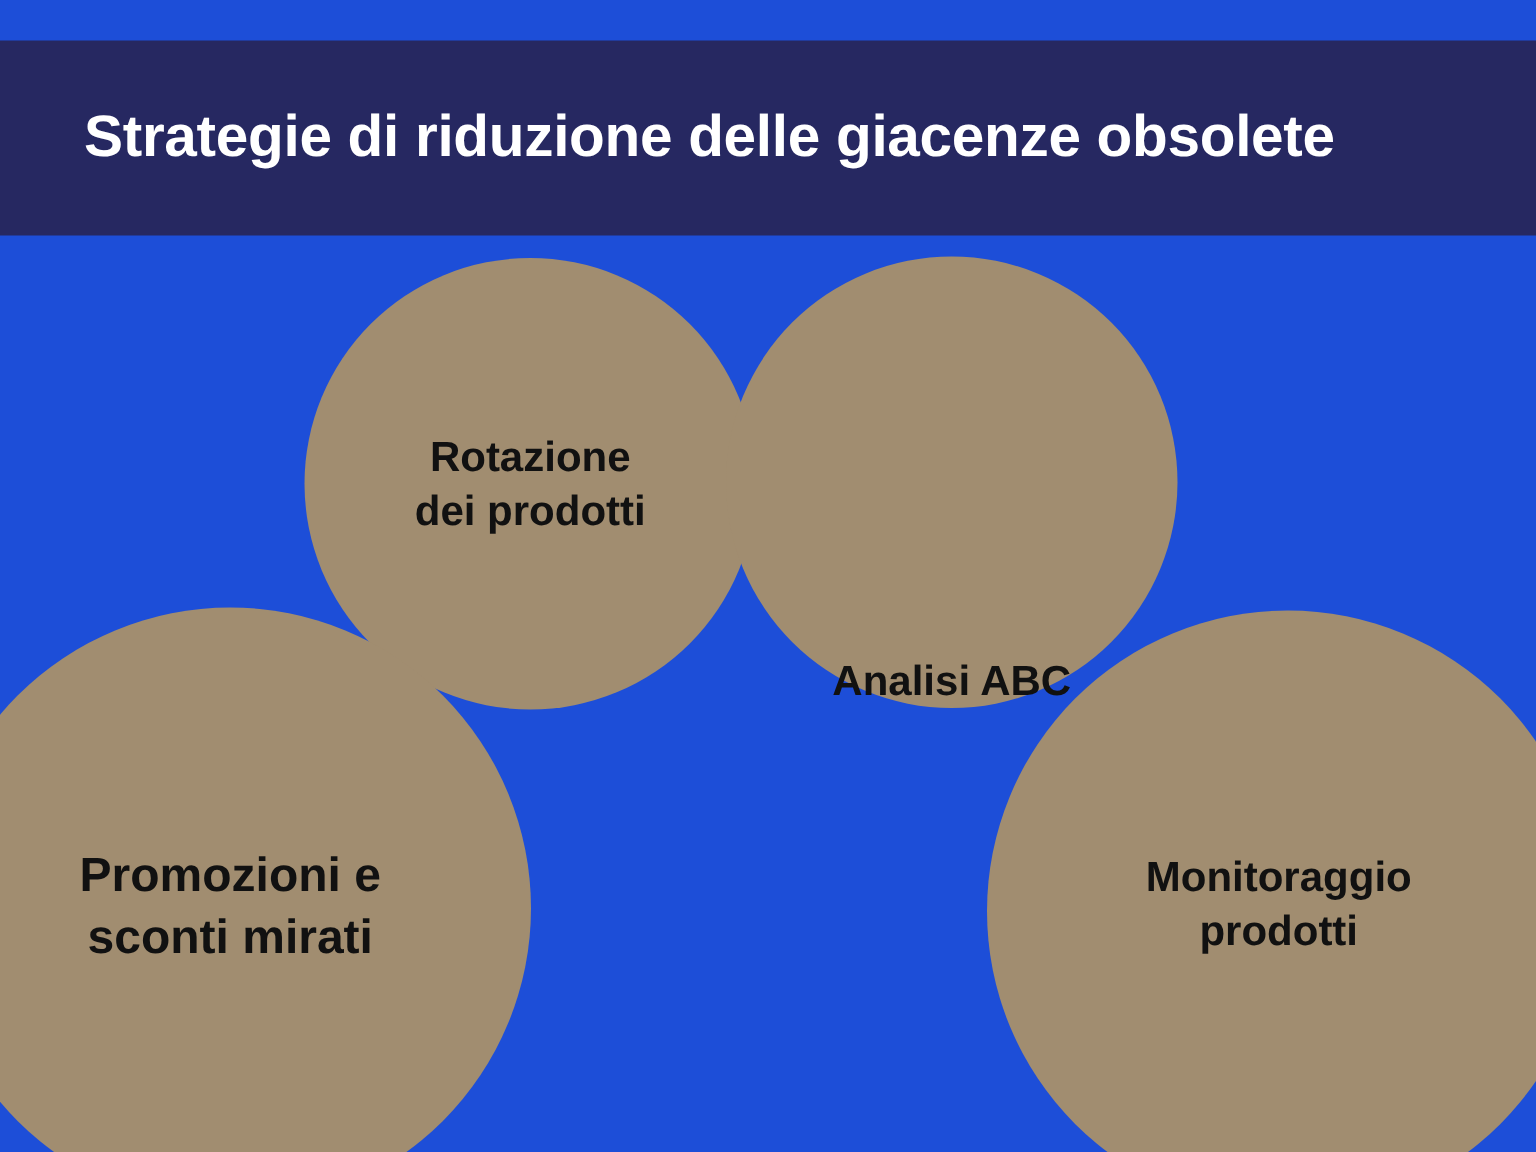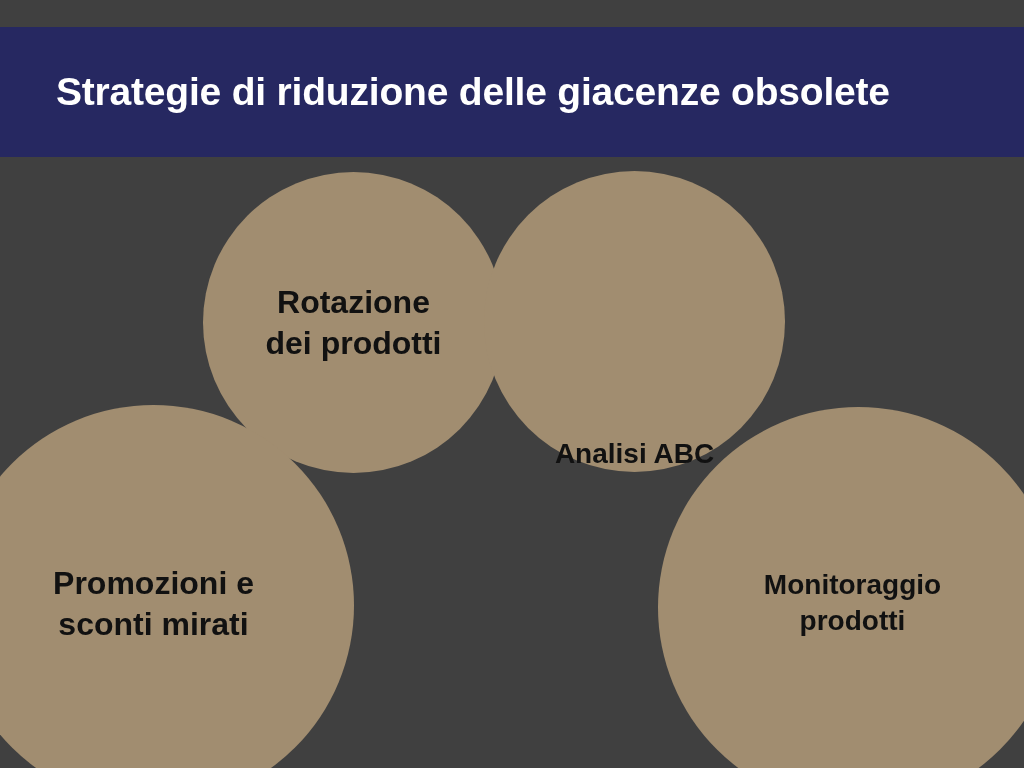--- a/index.html
+++ b/index.html
@@ -8,21 +8,21 @@
     padding: 0;
     background: #ffffff;
   }
   body {
     font-family: "Liberation Sans", sans-serif;
   }
   .slide {
     position: relative;
     width: 1024px;
     height: 768px;
-    background: #404040;
+    background: #1d4ed8;
     overflow: hidden;
   }
   .title-banner {
     position: absolute;
     left: 0;
     top: 27px;
     width: 1024px;
     height: 130px;
     background: #262861;
     display: flex;
@@ -59,21 +59,21 @@
   }
 
   
   .bubble-rotazione {
     left: 203px;
     top: 172px;
     width: 301px;
     height: 301px;
     z-index: 2;
   }
-  .bubble-rotazione .bubble-label { font-size: 32px; }
+  .bubble-rotazione .bubble-label { font-size: 28px; }
 
   
   .bubble-analisi {
     left: 484px;
     top: 171px;
     width: 301px;
     height: 301px;
     z-index: 2;
     align-items: flex-end;
   }

